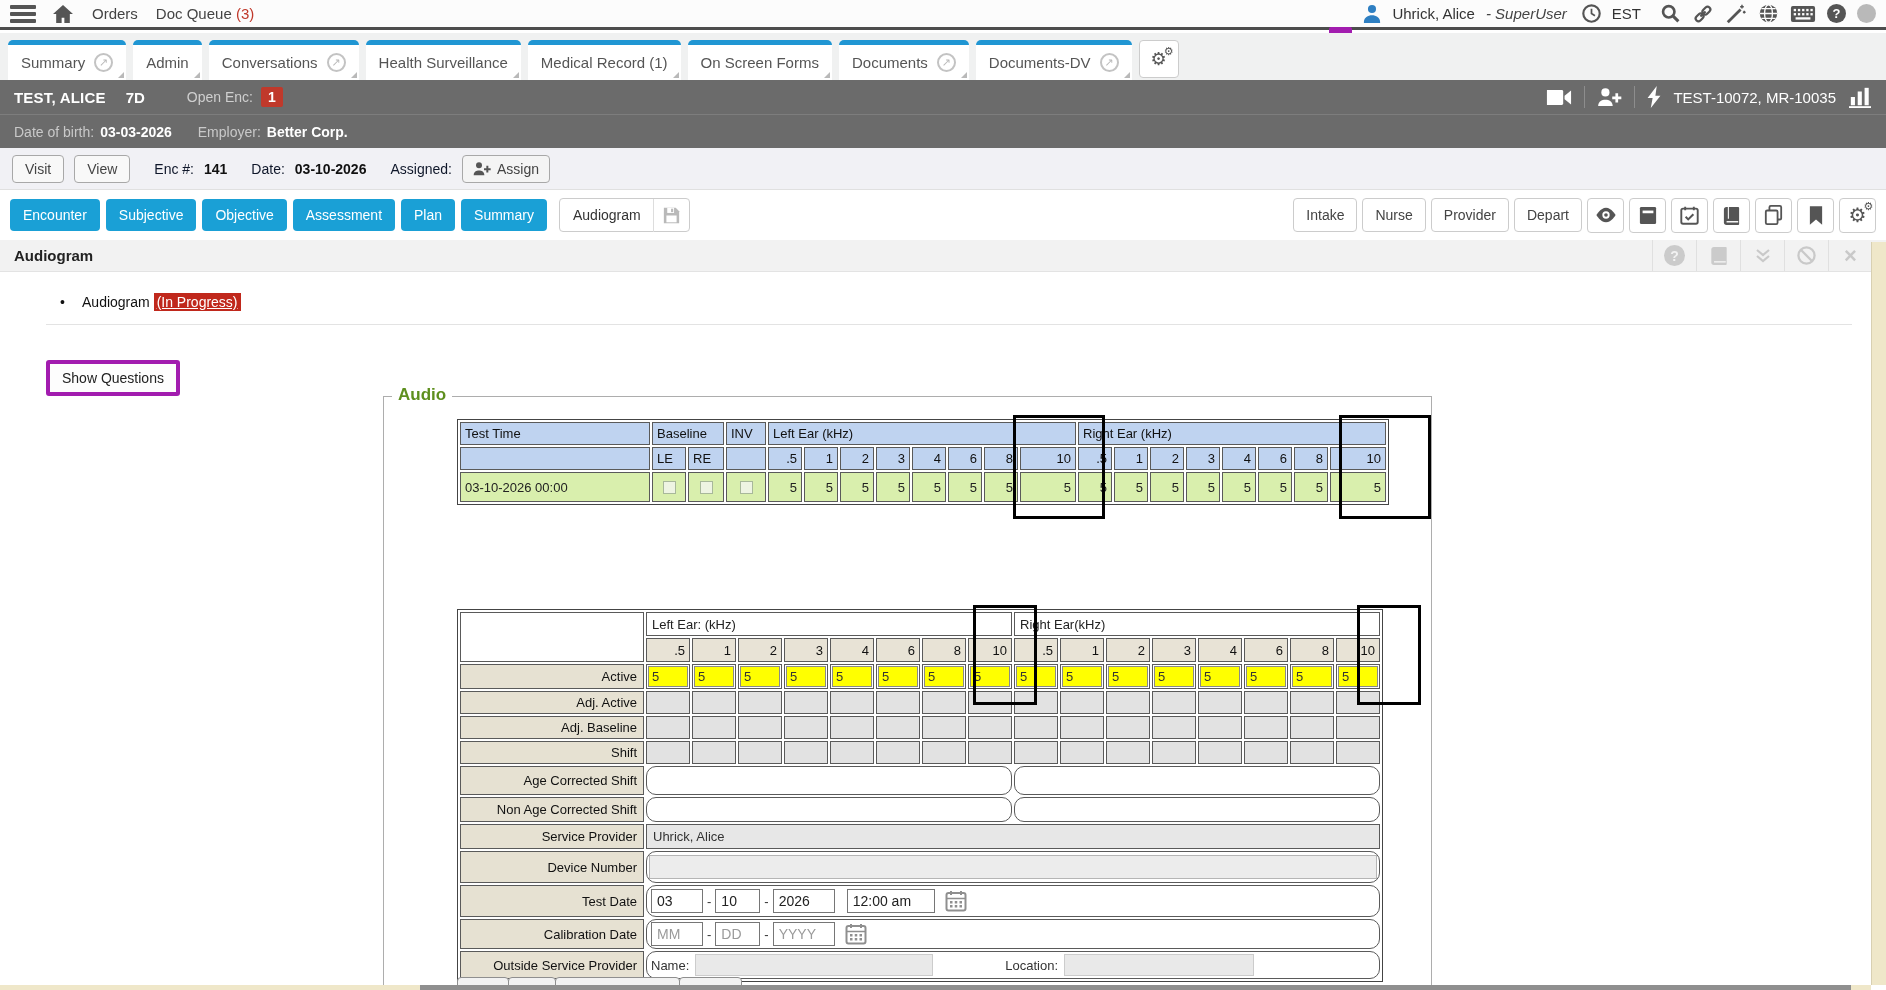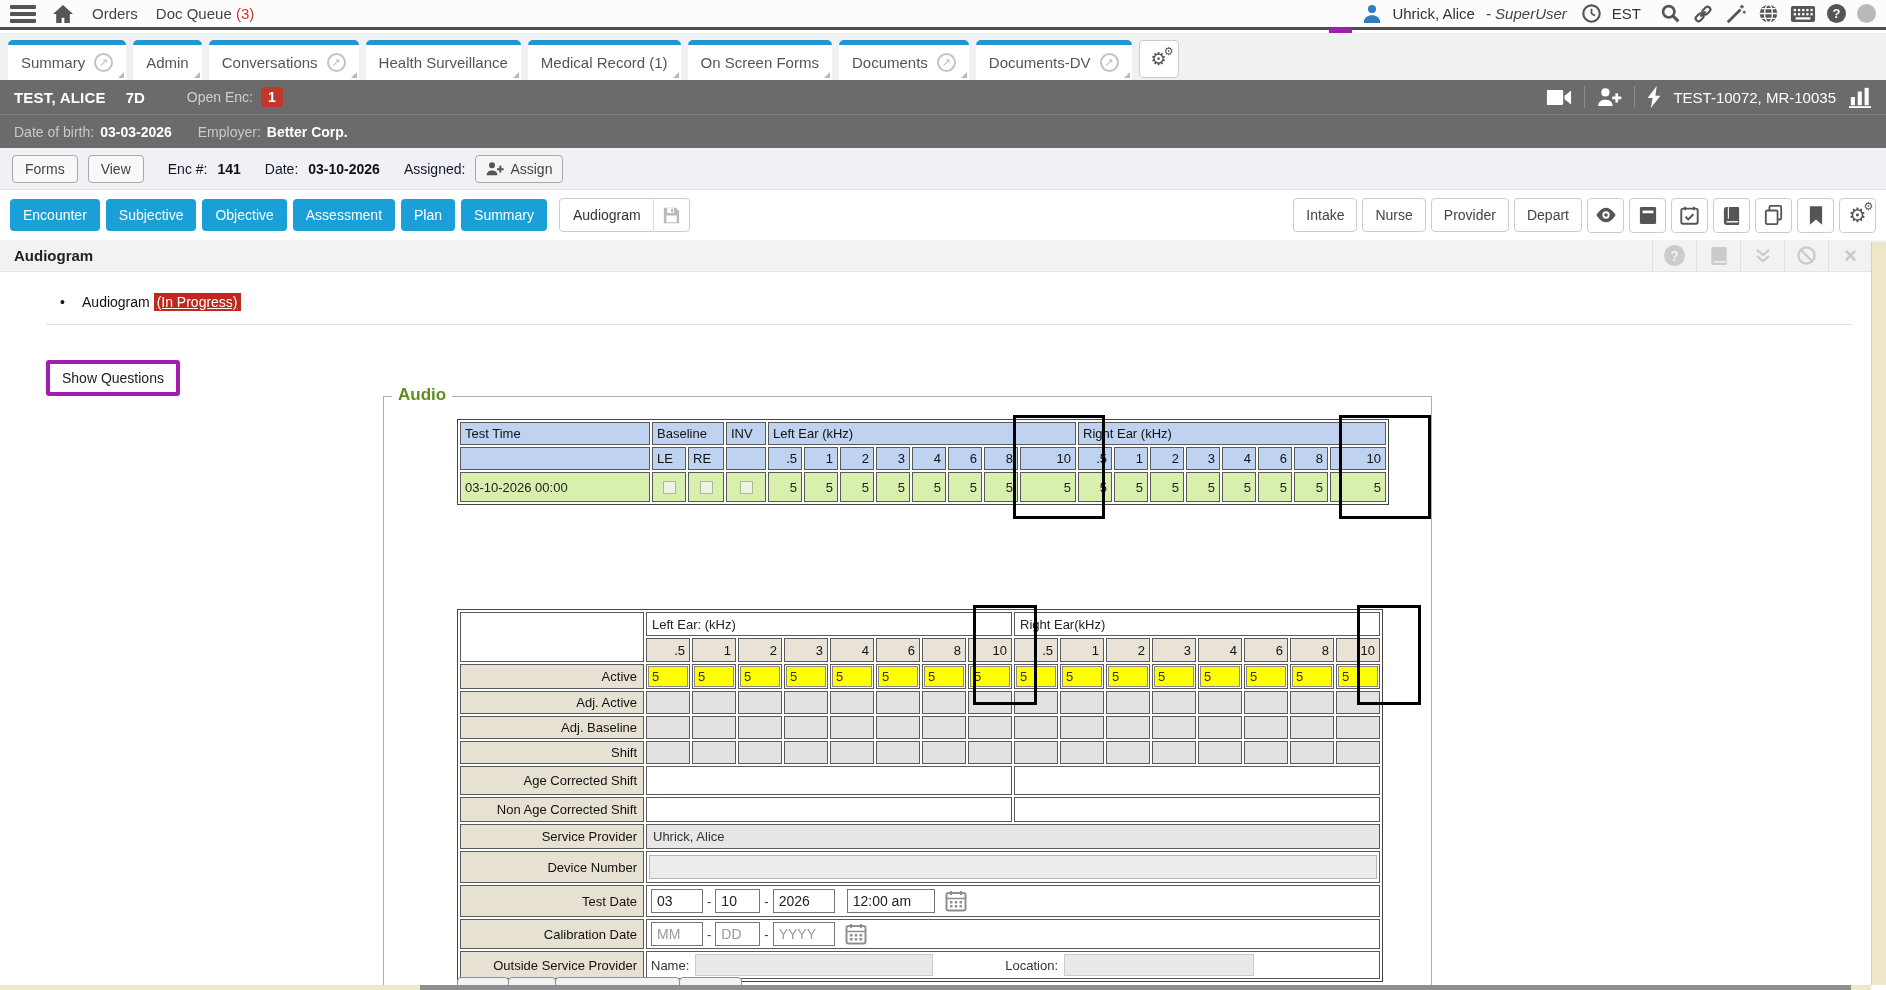--- a/index.html
+++ b/index.html
@@ -112,21 +112,21 @@
   .t1 td { padding:3px 4px; }
   .t1 td.grn { background:#d9efad; color:#222; }
   .t1 td.num { text-align:right; }
   .cb { width:13px; height:13px; background:#eef4e2; border:1px solid #a8b89a; margin:0 auto; }
 
   
   .t2 td.lbl { background:#e6e1d2; text-align:right; padding:3px 6px; color:#111; }
   .t2 th.earhdr { background:#fff; text-align:left; padding:2px 5px; color:#222; }
   .t2 th.fh { background:#e8e3d6; text-align:right; padding:2px 4px; color:#111; }
   .t2 td.graycell { background:#e2e2e2; height:21px; }
-  .t2 td.whitecell { background:#fff; }
+  .t2 td.whitecell { background:#fff;border-radius:10px; }
   .t2 td.svc { background:#e7e7e7; padding:3px 6px; }
   .ybox { background:#ffff00; border:1px solid #8a8a8a; height:21px; margin:1px;
     font-size:13px; color:#333; padding:2px 0 0 3px; }
   .dvin { width:99.5%; height:24px; background:#ececec; border:1px solid #b5b5b5; margin:2px; }
   .dtin { border:1px solid #767676; height:24px; font-size:14px; font-family:"Liberation Sans",sans-serif;
     padding:0 5px; color:#222; }
   .dtin::placeholder { color:#9a9a9a; }
   .dtrow { display:flex; align-items:center; gap:4px; padding:2px 4px; }
   .calico { color:#8f8f8f; margin-left:6px; cursor:pointer; }
   .gin { background:#e9e9e9; border:1px solid #ccc; height:22px; }
@@ -301,21 +301,21 @@
   </div>
 </div>
 <div class="pbar2">
   <span class="p2lbl">Date of birth:</span>
   <span class="p2val">03-03-2026</span>
   <span class="p2lbl" style="margin-left:26px">Employer:</span>
   <span class="p2val">Better Corp.</span>
 </div>
 
 <div class="vbar">
-  <button class="vbtn">Forms</button>
+  <button class="vbtn">Visit</button>
   <button class="vbtn">View</button>
   <span class="vlbl">Enc #:</span>
   <span class="vval">141</span>
   <span class="vlbl">Date:</span>
   <span class="vval">03-10-2026</span>
   <span class="vlbl">Assigned:</span>
   <button class="assignbtn">
     <span>
       <svg width="18" height="15" viewBox="0 0 27 22">
           <circle cx="9" cy="6" r="4.5" fill="#555"></circle>

